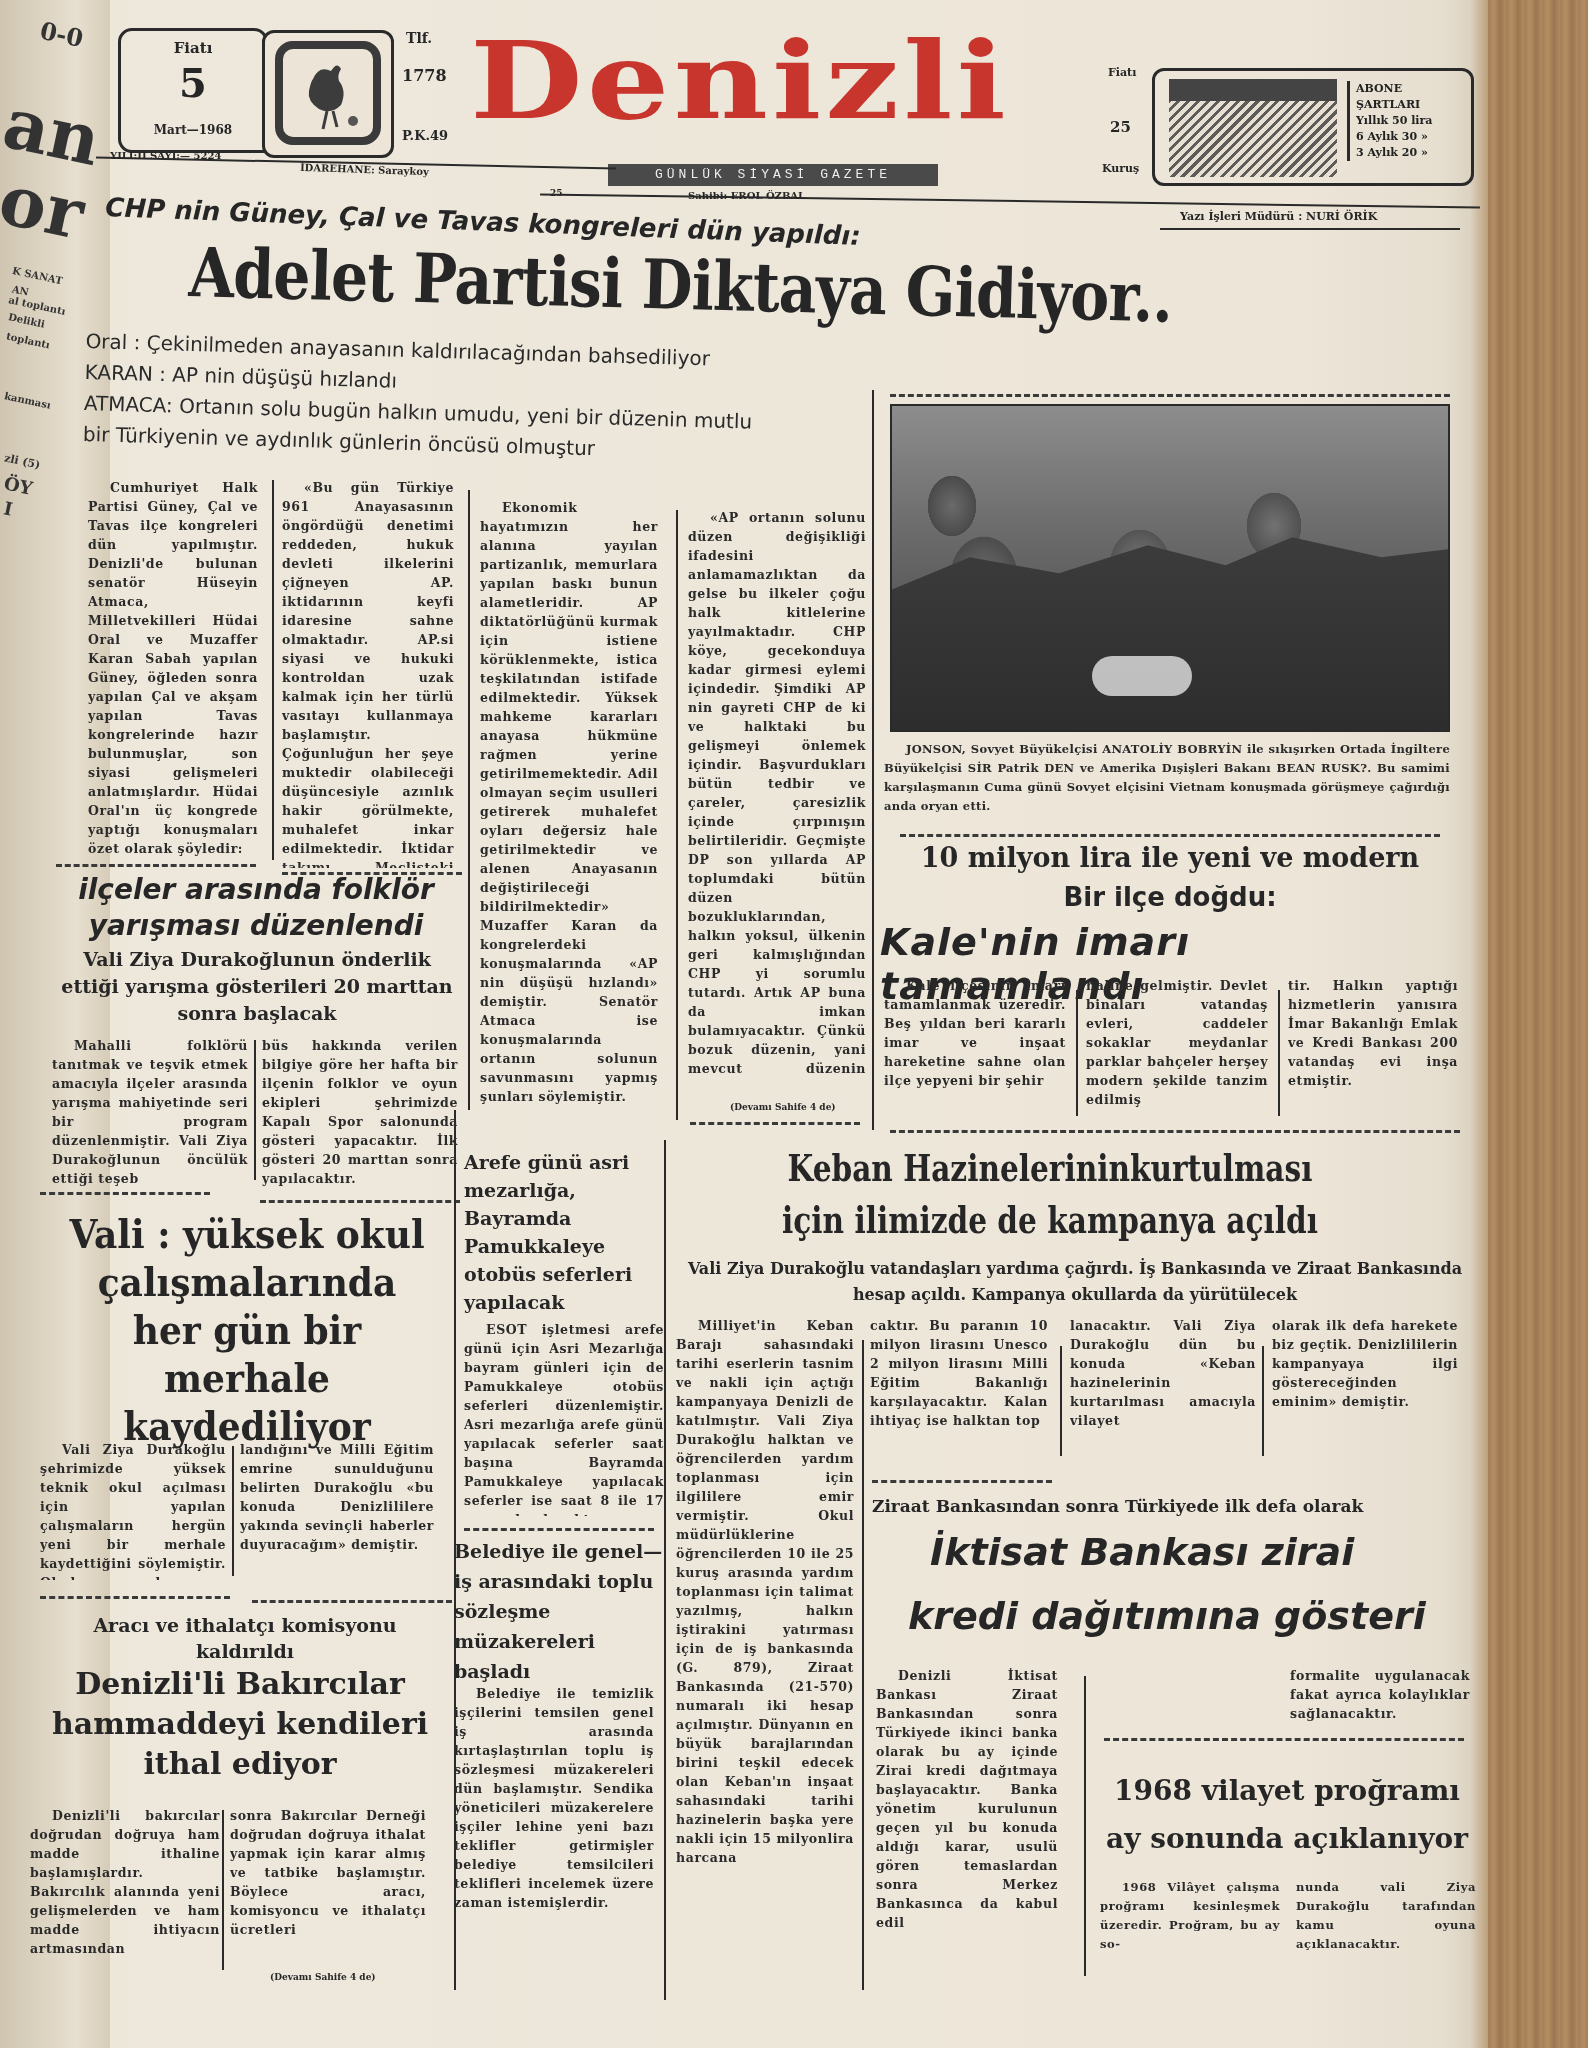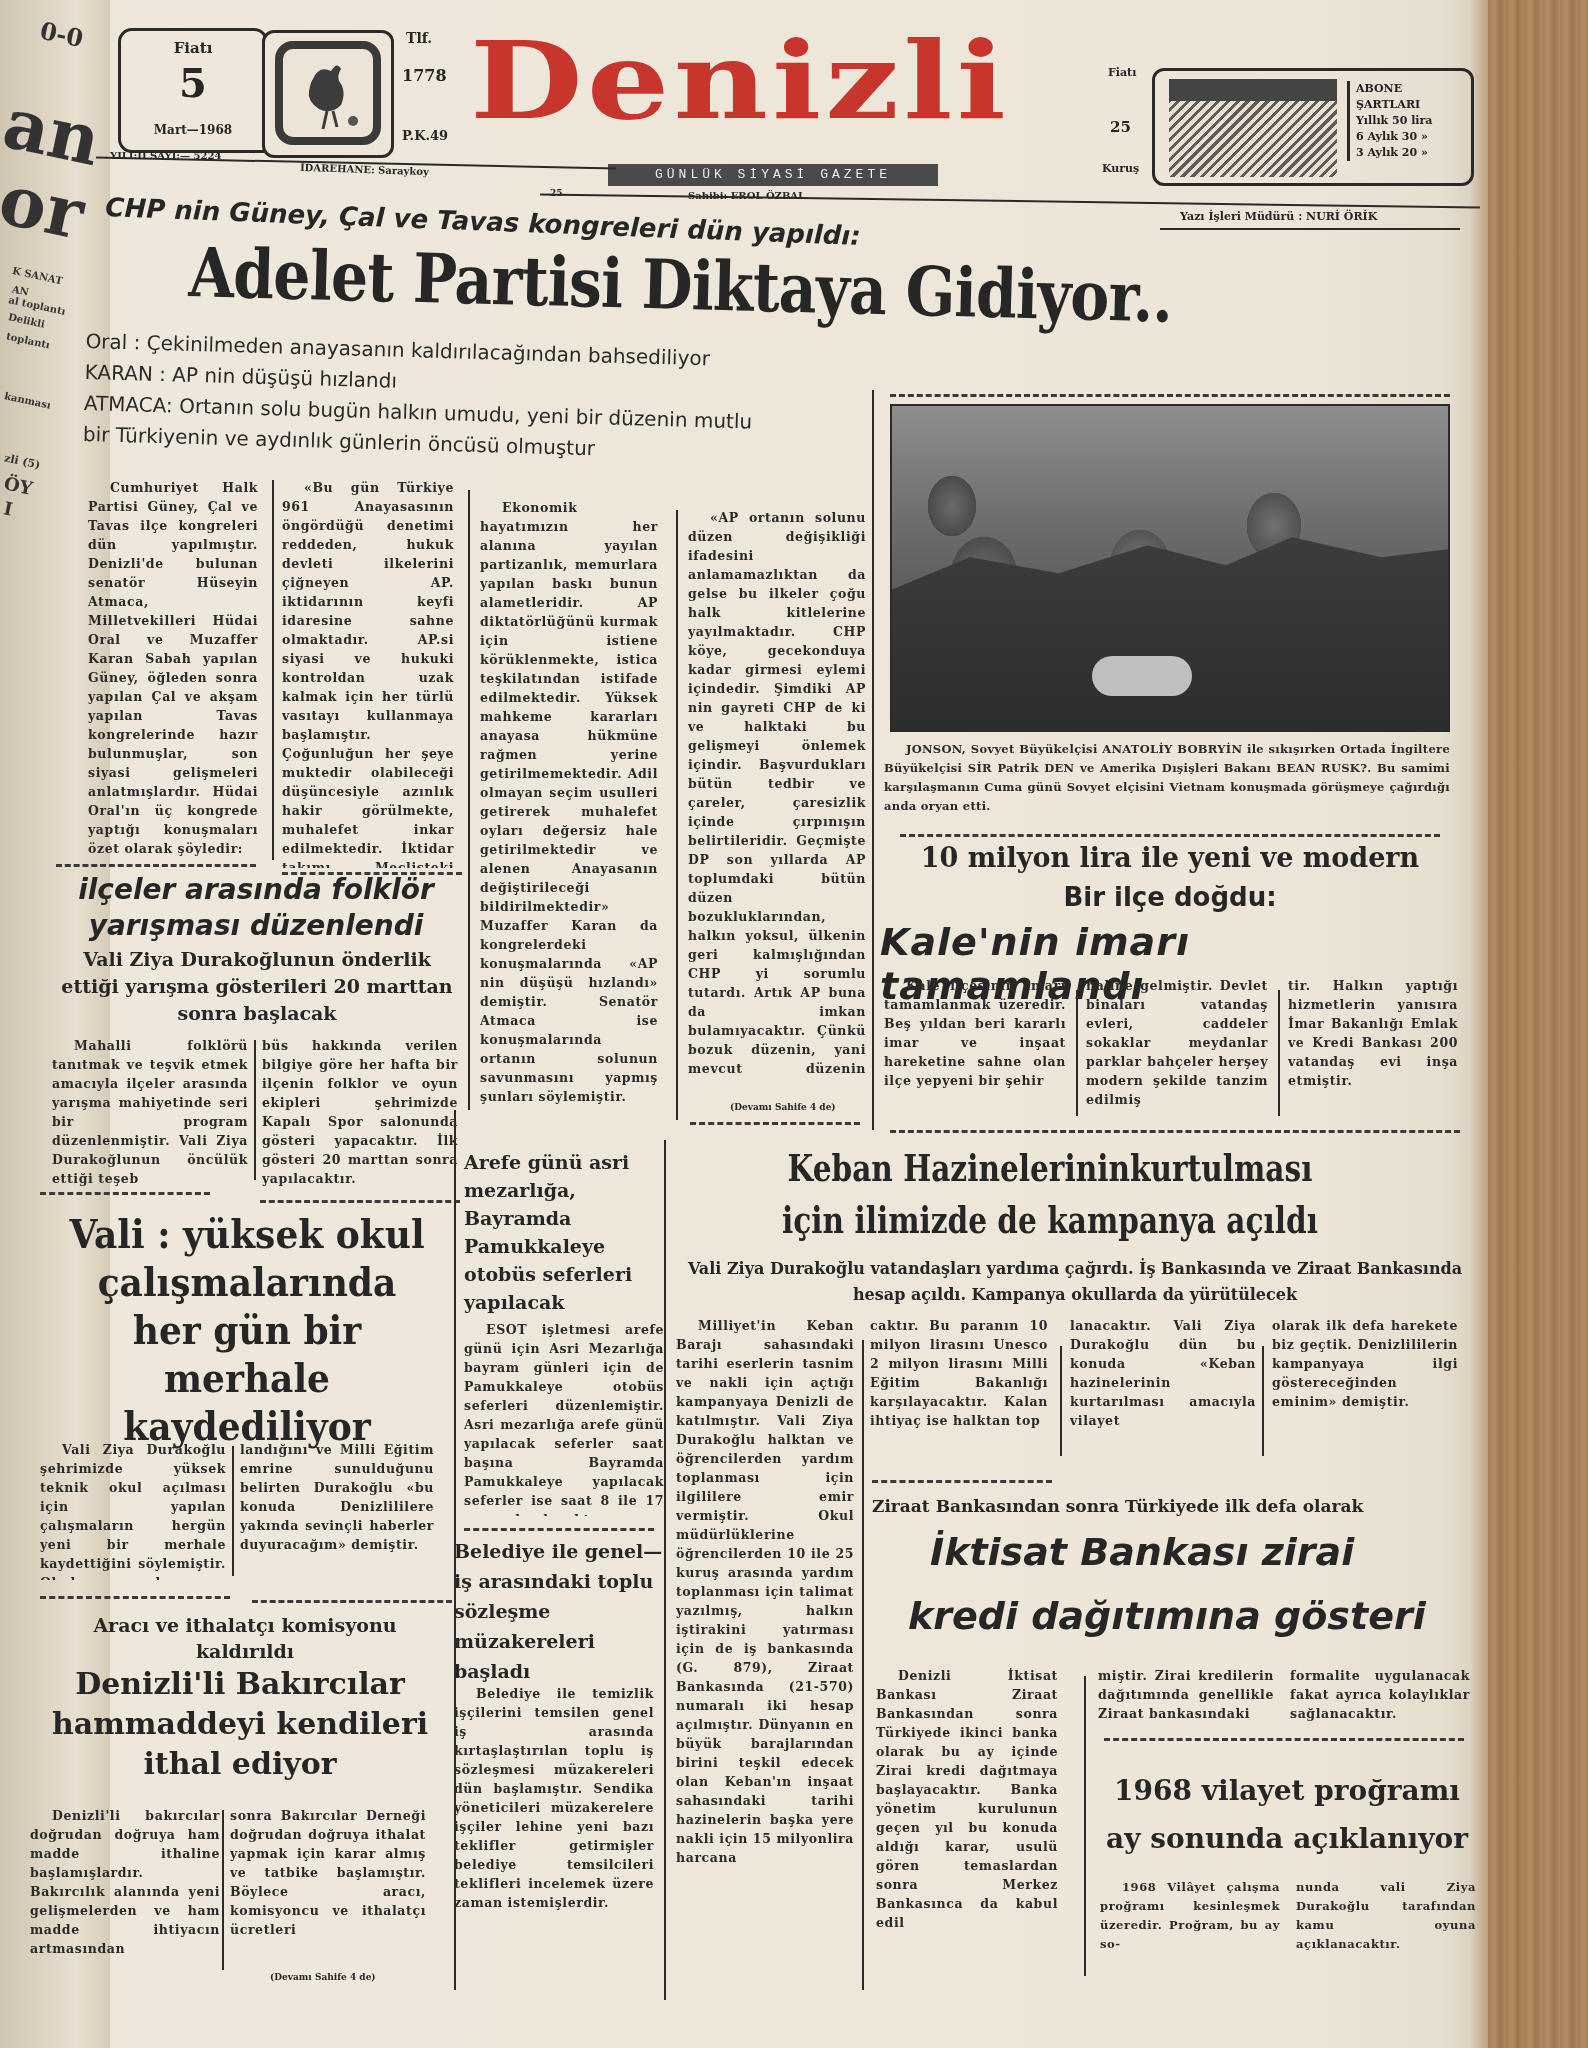--- a/index.html
+++ b/index.html
@@ -243,23 +243,20 @@
     </div>
   <div class="dash" style="left:872px;top:1480px;width:180px;"></div>
 
   <div class="ab hl-slab" style="left:872px;top:1496px;width:600px;font-size:17px;white-space:nowrap;">Ziraat Bankasından sonra Türkiyede ilk defa olarak</div>
   <div class="ab hl-sans" style="left:930px;top:1530px;width:500px;font-size:38px;">İktisat Bankası zirai</div>
   <div class="ab hl-sans" style="left:908px;top:1594px;width:560px;font-size:38px;">kredi dağıtımına gösteri</div>
   <div class="ab txt" style="left:876px;top:1666px;width:182px;height:320px;overflow:hidden;">
       <p>Denizli İktisat Bankası Ziraat Bankasından sonra Türkiyede ikinci banka olarak bu ay içinde Zirai kredi dağıtmaya başlayacaktır. Banka yönetim kurulunun geçen yıl bu konuda aldığı karar, usulü gören temaslardan sonra Merkez Bankasınca da kabul edil</p>
     </div>
   <div class="vline" style="left:1084px;top:1676px;height:300px;"></div>
-  <div class="ab txt" style="left:1098px;top:1666px;width:176px;height:80px;overflow:hidden;">
-      <p style="text-indent:0">miştir. Zirai kredilerin dağıtımında genellikle Ziraat bankasındaki</p>
-    </div>
   <div class="ab txt" style="left:1290px;top:1666px;width:180px;height:80px;overflow:hidden;">
       <p style="text-indent:0">formalite uygulanacak fakat ayrıca kolaylıklar sağlanacaktır.</p>
     </div>
   <div class="dash" style="left:1104px;top:1738px;width:360px;"></div>
 
   <div class="ab hl-slab center" style="left:1092px;top:1774px;width:390px;font-size:28px;">1968 vilayet proğramı</div>
   <div class="ab hl-slab center" style="left:1092px;top:1822px;width:390px;font-size:28px;">ay sonunda açıklanıyor</div>
   <div class="ab txt" style="left:1100px;top:1878px;width:180px;height:80px;overflow:hidden;font-size:11.5px;">
       <p>1968 Vilâyet çalışma proğramı kesinleşmek üzeredir. Proğram, bu ay so-</p>
     </div>

